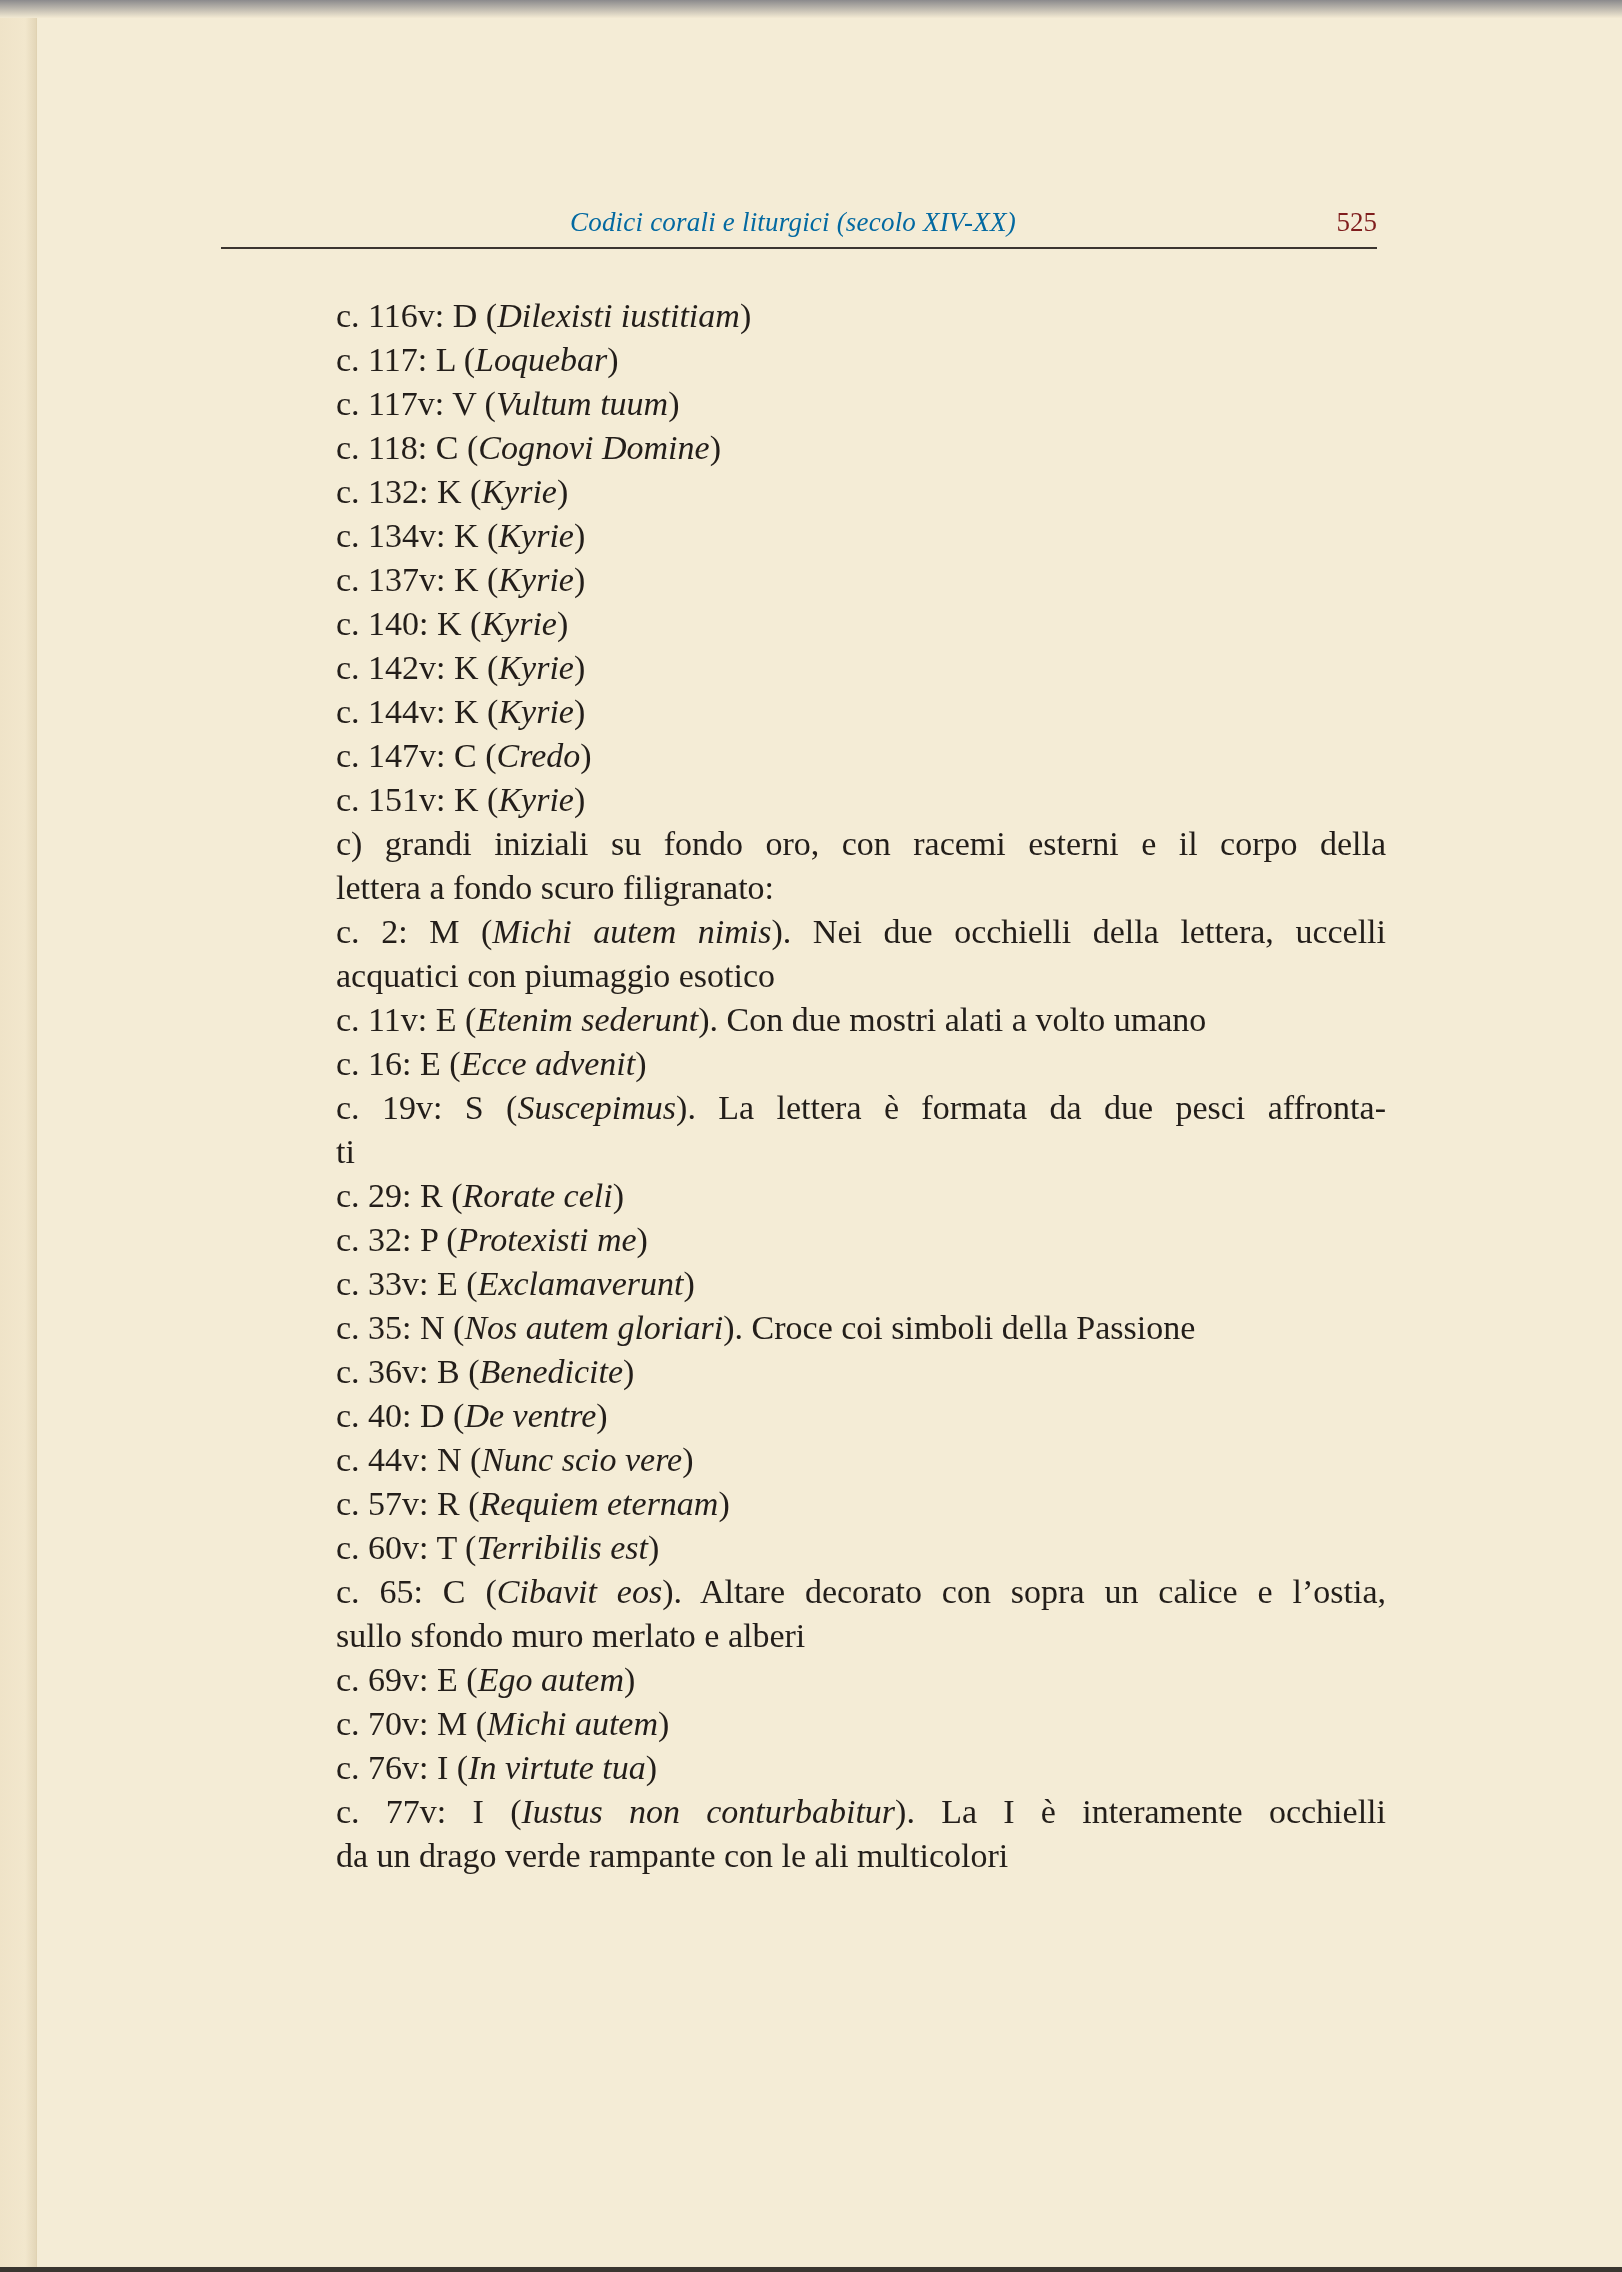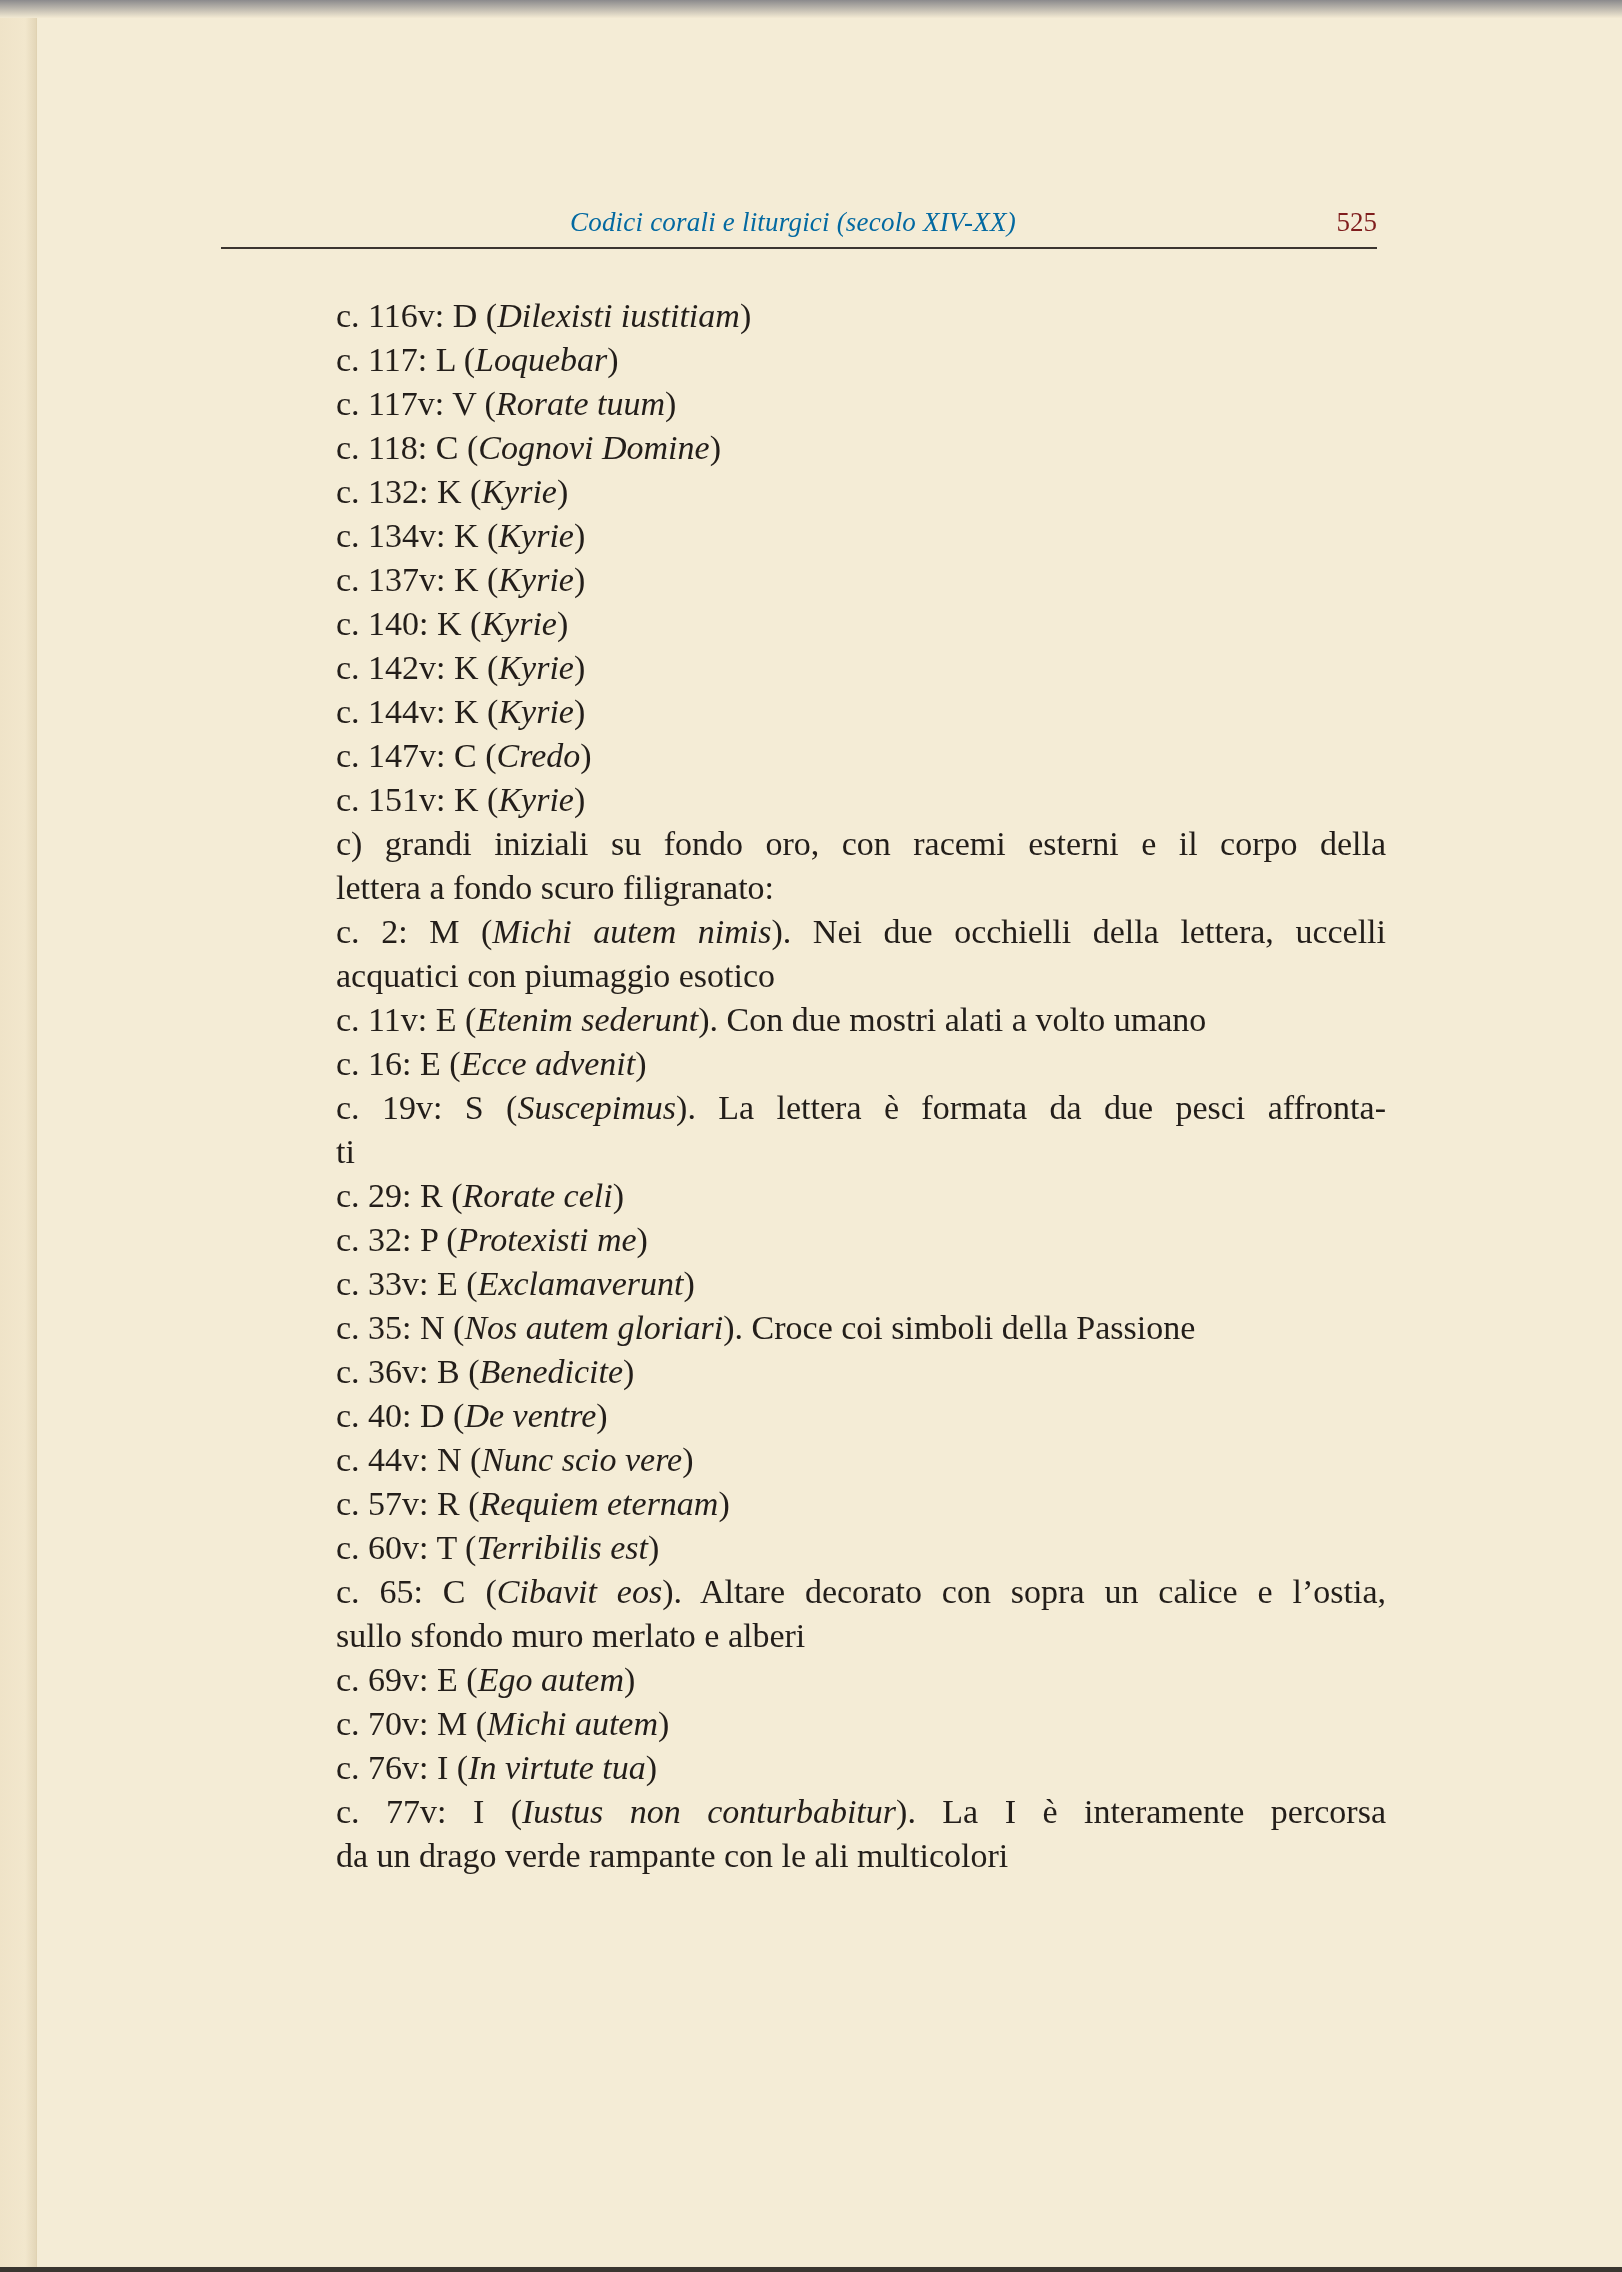--- a/index.html
+++ b/index.html
@@ -60,21 +60,21 @@
 
 <div class="header">
   <span class="running-title">Codici corali e liturgici (secolo XIV-XX)</span>
   <span class="page-number">525</span>
 </div>
 <div class="header-rule"></div>
 
 <div class="body-text" id="body-text">
     <div class="line"><span>c. 116v: D (</span><span class="it">Dilexisti iustitiam</span><span>)</span></div>
     <div class="line"><span>c. 117: L (</span><span class="it">Loquebar</span><span>)</span></div>
-    <div class="line"><span>c. 117v: V (</span><span class="it">Rorate tuum</span><span>)</span></div>
+    <div class="line"><span>c. 117v: V (</span><span class="it">Vultum tuum</span><span>)</span></div>
     <div class="line"><span>c. 118: C (</span><span class="it">Cognovi Domine</span><span>)</span></div>
     <div class="line"><span>c. 132: K (</span><span class="it">Kyrie</span><span>)</span></div>
     <div class="line"><span>c. 134v: K (</span><span class="it">Kyrie</span><span>)</span></div>
     <div class="line"><span>c. 137v: K (</span><span class="it">Kyrie</span><span>)</span></div>
     <div class="line"><span>c. 140: K (</span><span class="it">Kyrie</span><span>)</span></div>
     <div class="line"><span>c. 142v: K (</span><span class="it">Kyrie</span><span>)</span></div>
     <div class="line"><span>c. 144v: K (</span><span class="it">Kyrie</span><span>)</span></div>
     <div class="line"><span>c. 147v: C (</span><span class="it">Credo</span><span>)</span></div>
     <div class="line"><span>c. 151v: K (</span><span class="it">Kyrie</span><span>)</span></div>
     <div class="line just"><span>c) grandi iniziali su fondo oro, con racemi esterni e il corpo della</span></div>
@@ -92,18 +92,18 @@
     <div class="line"><span>c. 36v: B (</span><span class="it">Benedicite</span><span>)</span></div>
     <div class="line"><span>c. 40: D (</span><span class="it">De ventre</span><span>)</span></div>
     <div class="line"><span>c. 44v: N (</span><span class="it">Nunc scio vere</span><span>)</span></div>
     <div class="line"><span>c. 57v: R (</span><span class="it">Requiem eternam</span><span>)</span></div>
     <div class="line"><span>c. 60v: T (</span><span class="it">Terribilis est</span><span>)</span></div>
     <div class="line just"><span>c. 65: C (</span><span class="it">Cibavit eos</span><span>). Altare decorato con sopra un calice e l’ostia,</span></div>
     <div class="line"><span>sullo sfondo muro merlato e alberi</span></div>
     <div class="line"><span>c. 69v: E (</span><span class="it">Ego autem</span><span>)</span></div>
     <div class="line"><span>c. 70v: M (</span><span class="it">Michi autem</span><span>)</span></div>
     <div class="line"><span>c. 76v: I (</span><span class="it">In virtute tua</span><span>)</span></div>
-    <div class="line just"><span>c. 77v: I (</span><span class="it">Iustus non conturbabitur</span><span>). La I è interamente percorsa</span></div>
+    <div class="line just"><span>c. 77v: I (</span><span class="it">Iustus non conturbabitur</span><span>). La I è interamente occhielli</span></div>
     <div class="line"><span>da un drago verde rampante con le ali multicolori</span></div>
   </div>
 
 <div class="bottom-shadow"></div>
 
 
 </body></html>

